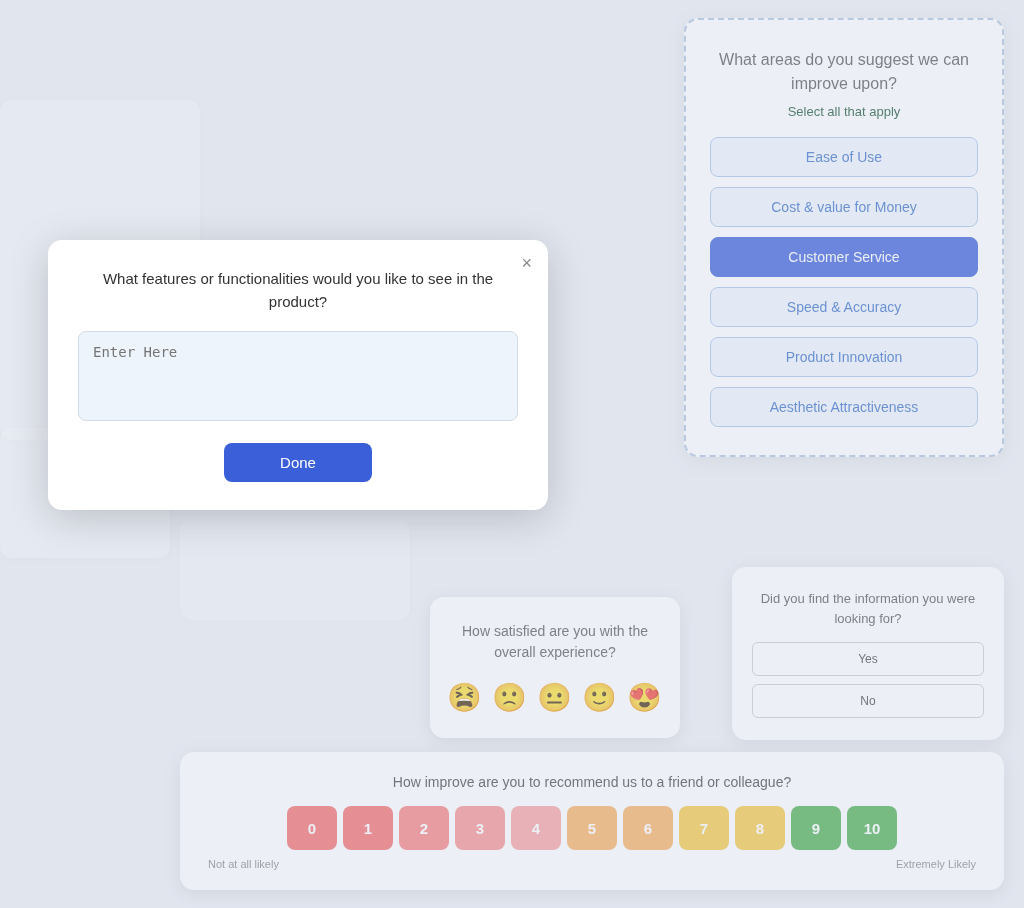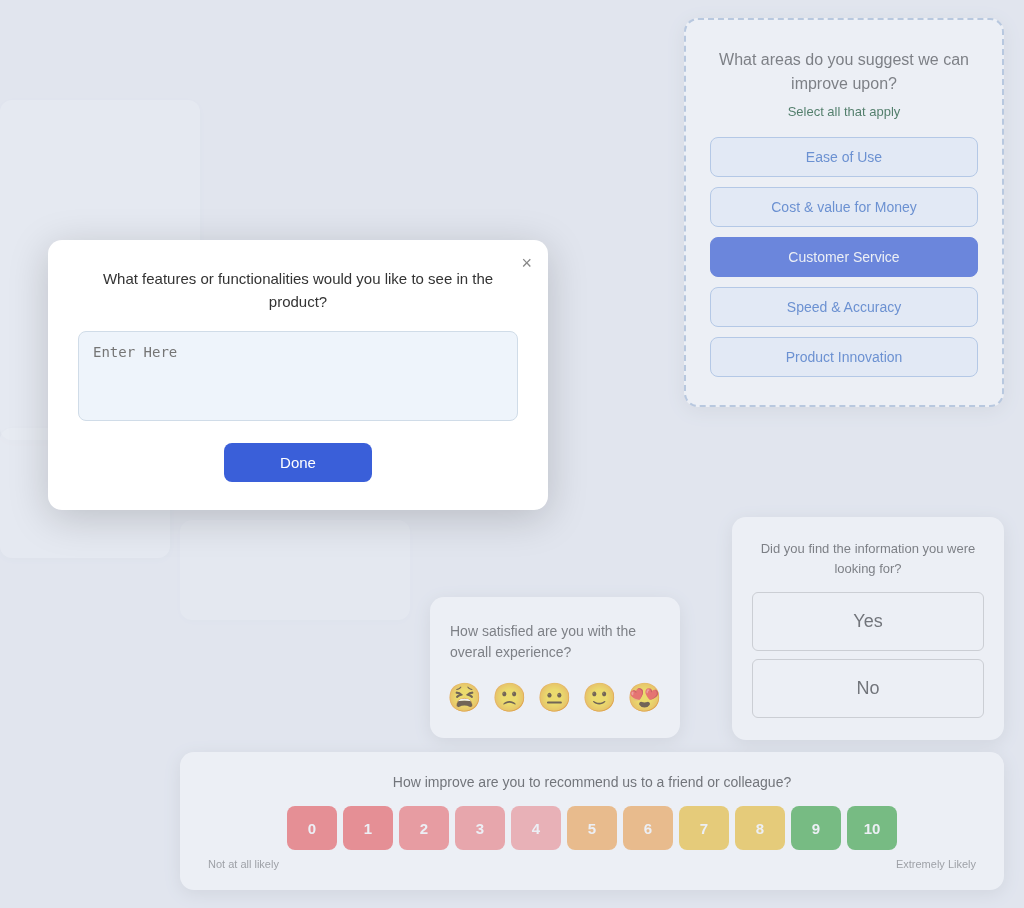--- a/index.html
+++ b/index.html
@@ -147,21 +147,21 @@
       bottom: 170px;
       left: 430px;
       width: 250px;
       background: white;
       border-radius: 14px;
       padding: 24px 20px;
       box-shadow: 0 4px 18px rgba(0,0,0,0.10);
     }
 
     .satisfaction-card .card-title {
-      text-align: left;
+      text-align: center;
       color: #555;
       font-size: 14px;
       font-weight: 400;
       margin-bottom: 18px;
       line-height: 1.5;
     }
 
     .emoji-row {
       display: flex;
       justify-content: center;
@@ -186,27 +186,27 @@
       color: #555;
       font-size: 13px;
       font-weight: 400;
       margin-bottom: 14px;
       line-height: 1.5;
     }
 
     .yesno-btn {
       display: block;
       width: 100%;
-      padding: 18px;
+      padding: 9px;
       margin-bottom: 8px;
       border: 1.5px solid #ccc;
       border-radius: 6px;
       background: white;
       color: #444;
-      font-size: 18px;
+      font-size: 12px;
       text-align: center;
       cursor: pointer;
     }
 
     .yesno-btn:last-child { margin-bottom: 0; }
 
     
     .nps-card {
       position: absolute;
       bottom: 18px;
@@ -302,20 +302,21 @@
 
   <div class="improve-card">
     <div class="card-title">What areas do you suggest we can improve upon?</div>
     <div class="card-subtitle">Select all that apply</div>
     <div id="improve-options">
         <button class="option-btn">Ease of Use</button>
         <button class="option-btn">Cost &amp; value for Money</button>
         <button class="option-btn selected">Customer Service</button>
         <button class="option-btn">Speed &amp; Accuracy</button>
         <button class="option-btn">Product Innovation</button>
+        <button class="option-btn">Aesthetic Attractiveness</button>
       </div>
   </div>
 
   <div class="modal-overlay">
     <div class="modal">
       <button class="modal-close">×</button>
       <div class="modal-title">What features or functionalities would you like to see in the product?</div>
       <textarea class="modal-textarea" id="modal-ta" placeholder="Enter Here" style=""></textarea>
       <button class="modal-done-btn">Done</button>
     </div>

